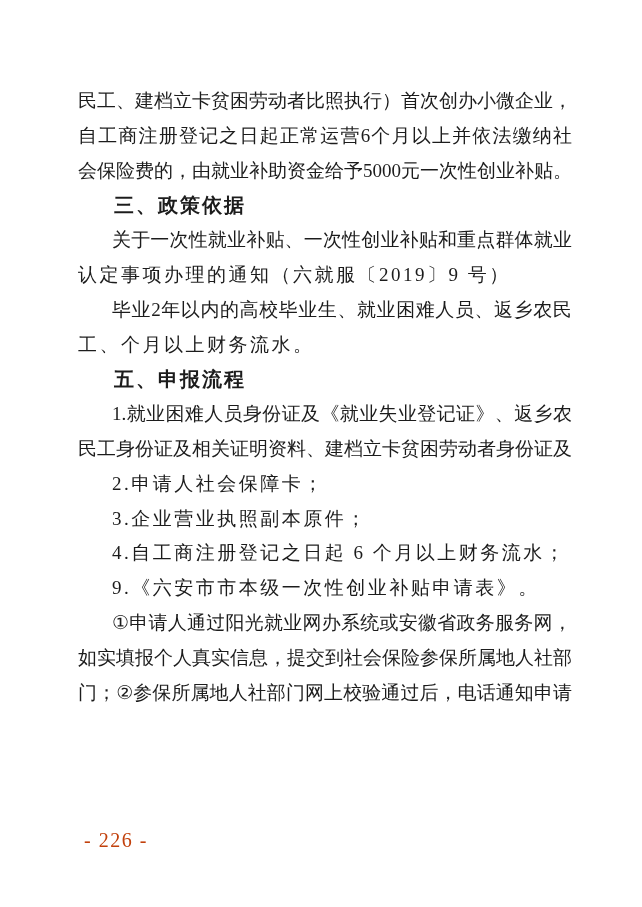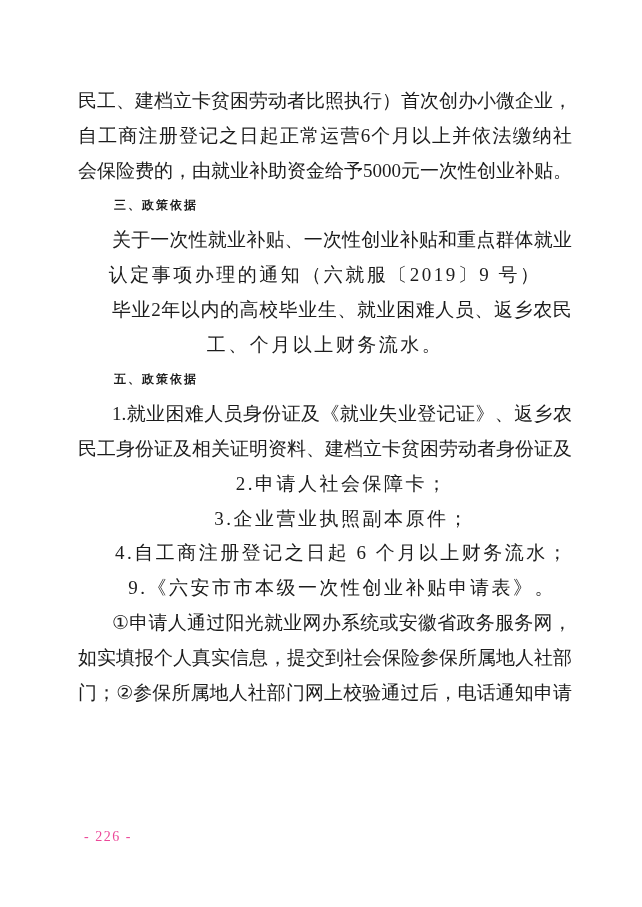--- a/index.html
+++ b/index.html
@@ -24,35 +24,35 @@
   }
   
   .just{
     display:flex;
     justify-content:space-between;
     align-items:baseline;
   }
   
   .ind{padding-left:34px;}
   
-  .last{letter-spacing:2.5px;text-align:center;}
+  .last{letter-spacing:2.5px;}
   
   .head{
     font-family:"Liberation Sans","DejaVu Sans",sans-serif;
     font-weight:700;
-    font-size:12px;
+    font-size:20px;
     letter-spacing:2px;
     padding-left:36px;
   }
   .pagenum{
     position:absolute;
     left:84px;top:829px;
-    font-size:14px;
+    font-size:20px;
     letter-spacing:1.5px;
-    color:#ec4899;
+    color:#c2410c;
   }
 </style>
 </head>
 <body>
 
 <div class="page">
   <div class="textblock">
     <div class="ln just">
         <span>民</span>
         <span>工</span>
@@ -183,21 +183,21 @@
         <span>难</span>
         <span>人</span>
         <span>员</span>
         <span>、</span>
         <span>返</span>
         <span>乡</span>
         <span>农</span>
         <span>民</span>
       </div>
     <div class="ln last">工、个月以上财务流水。</div>
-    <div class="ln head">五、政策依据</div>
+    <div class="ln head">五、申报流程</div>
     <div class="ln just ind">
         <span>1.</span>
         <span>就</span>
         <span>业</span>
         <span>困</span>
         <span>难</span>
         <span>人</span>
         <span>员</span>
         <span>身</span>
         <span>份</span>

